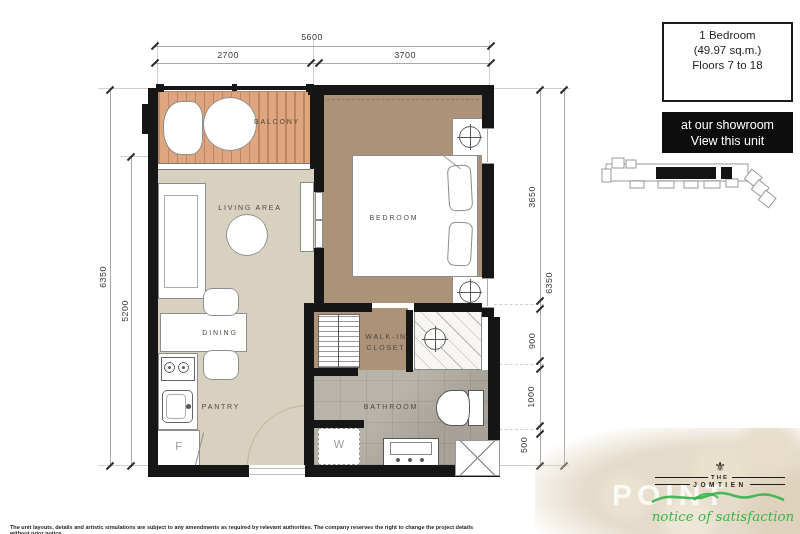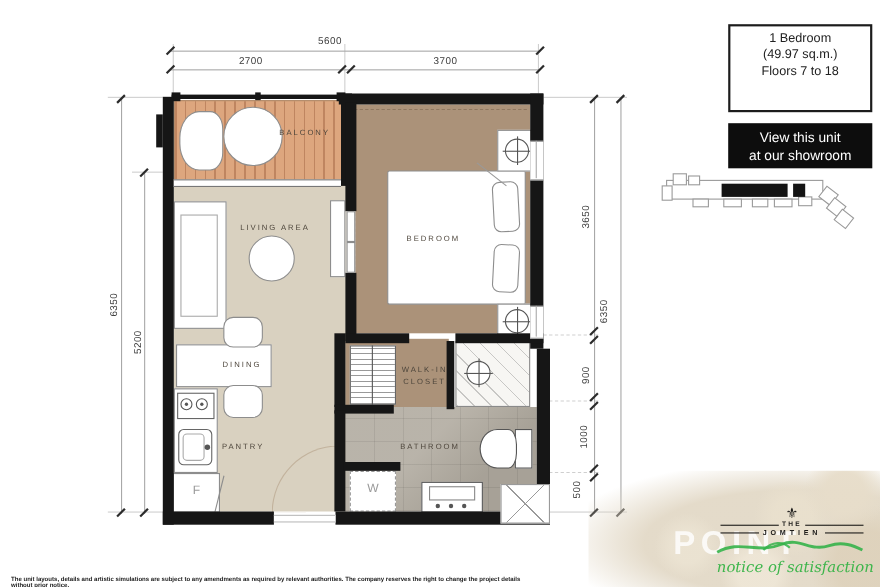--- a/index.html
+++ b/index.html
@@ -177,21 +177,21 @@
   </div>
   <div class="rlabel" style="left:353px;top:401px;width:76px;">BATHROOM</div>
   <div class="flabel" style="left:157px;top:440px;width:43px;">F</div>
   <div class="flabel" style="left:318px;top:438px;width:42px;">W</div>
 
   <div class="eline" style="left:157px;top:40px;width:1px;height:45px;"></div>
   <div class="eline" style="left:313px;top:40px;width:1px;height:45px;"></div>
   <div class="eline" style="left:489px;top:40px;width:1px;height:45px;"></div>
   <div class="dline" style="left:155px;top:46px;width:336px;height:1px;"></div>
   <div class="dline" style="left:155px;top:63px;width:336px;height:1px;"></div>
-  <div class="dim" style="left:270px;top:32px;width:60px;">5600</div>
+  <div class="dim" style="left:282px;top:32px;width:60px;">5600</div>
   <div class="dim" style="left:198px;top:50px;width:60px;">2700</div>
   <div class="dim" style="left:375px;top:50px;width:60px;">3700</div>
   <div class="tk" style="left:150px;top:45px;"></div>
   <div class="tk" style="left:486px;top:45px;"></div>
   <div class="tk" style="left:150px;top:62px;"></div>
   <div class="tk" style="left:306px;top:62px;"></div>
   <div class="tk" style="left:314px;top:62px;"></div>
   <div class="tk" style="left:486px;top:62px;"></div>
 
   <div class="eline" style="left:98px;top:88px;width:50px;height:1px;"></div>
@@ -228,22 +228,22 @@
   <div class="tk" style="left:535px;top:465px;"></div>
   <div class="tk" style="left:559px;top:89px;"></div>
   <div class="tk" style="left:559px;top:465px;"></div>
 
   <div id="infoBox">
     <div class="ln">1 Bedroom</div>
     <div class="ln">(49.97 sq.m.)</div>
     <div class="ln">Floors 7 to 18</div>
   </div>
   <div id="showroomBox">
+    <div>at our showroom</div>
     <div>View this unit</div>
-    <div>at our showroom</div>
   </div>
 
   <svg id="keyplan" width="195" height="60" viewBox="0 0 195 60">
     <g fill="#ffffff" stroke="#9a9a9a" stroke-width="1">
       <rect x="6" y="14" width="142" height="17"></rect>
       <rect x="2" y="19" width="9" height="13"></rect>
       <rect x="12" y="8" width="12" height="10"></rect>
       <rect x="26" y="10" width="10" height="8"></rect>
       <rect x="30" y="31" width="14" height="7"></rect>
       <rect x="58" y="31" width="16" height="7"></rect>

